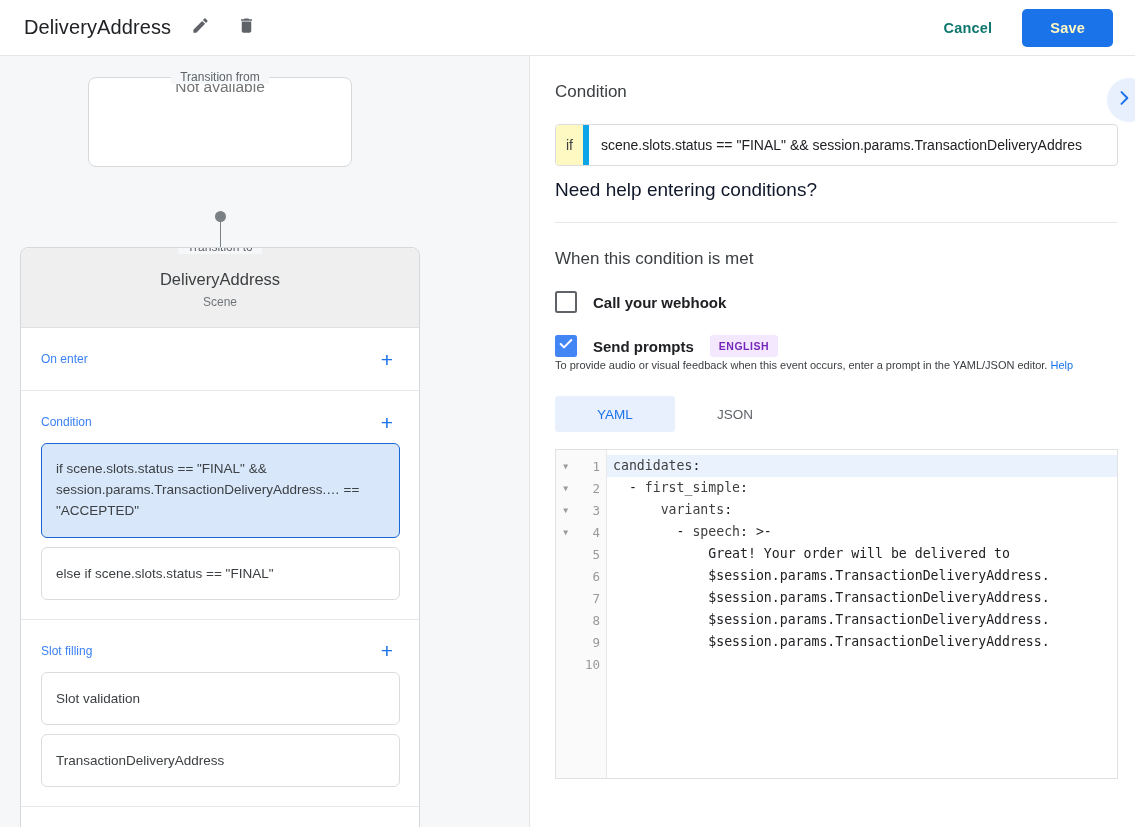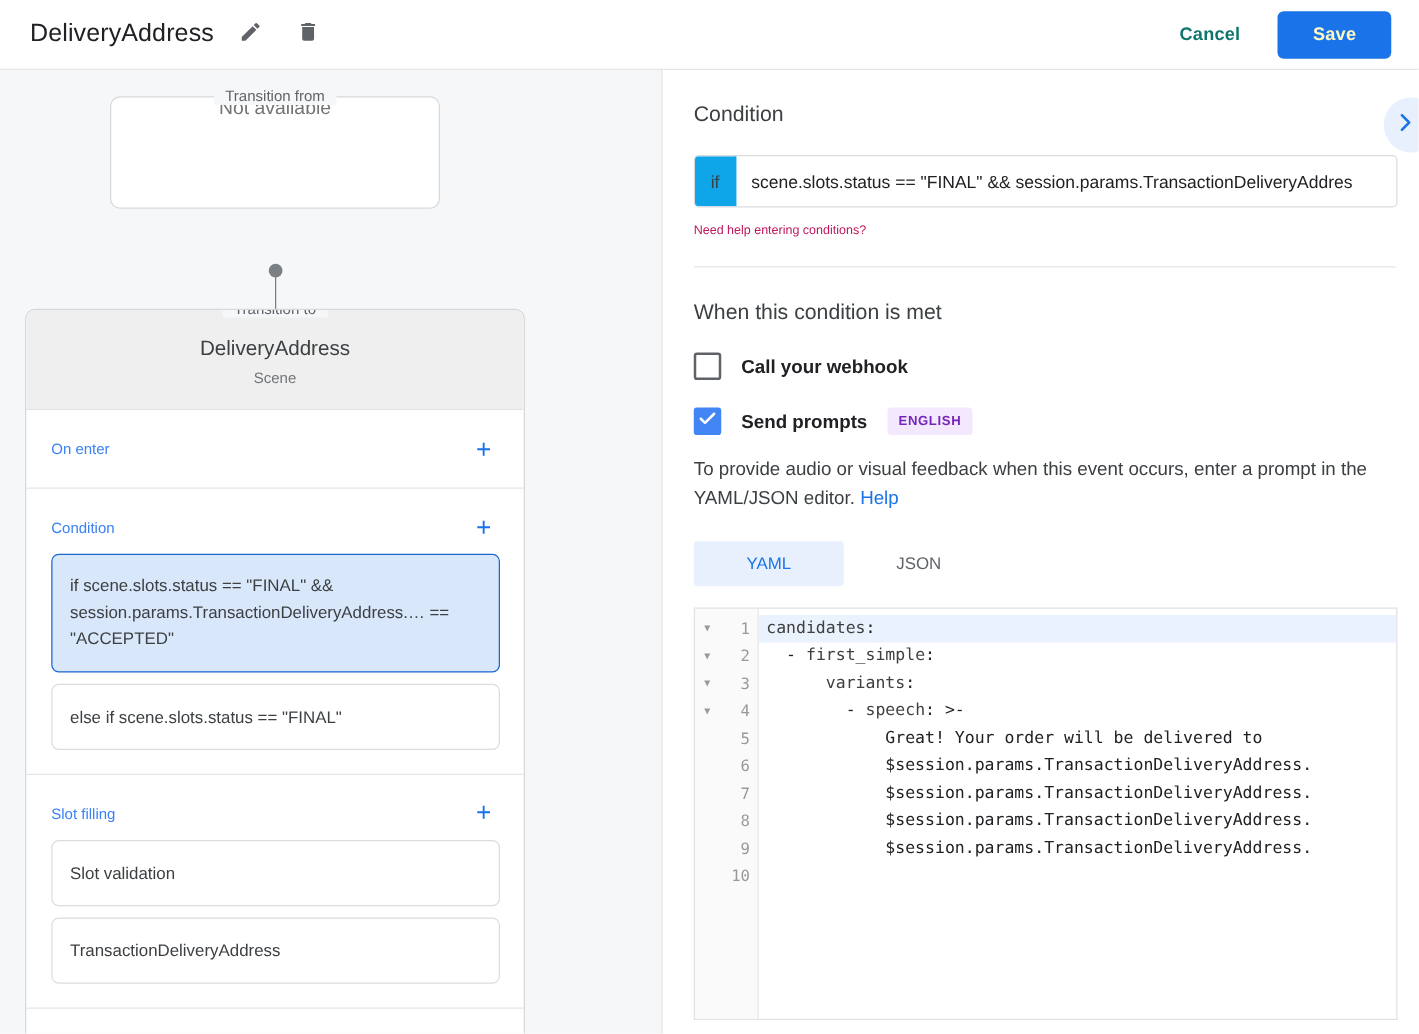--- a/index.html
+++ b/index.html
@@ -142,33 +142,33 @@
   }
   .chevron-btn svg { margin-left: -10px; }
 
   .cond-input-row {
     margin-top: 22px; display: flex;
     border: 1px solid #dadce0; border-radius: 4px;
     height: 42px; overflow: hidden; width: 563px;
     background: #fff;
   }
   .cond-if {
-    width: 33px; background: #0ea5e9;
-    border-right: 1px solid #0ea5e9;
+    width: 33px; background: #fef9c3;
+    border-right: 6px solid #0ea5e9;
     display: flex; align-items: center; justify-content: center;
     font-size: 14px; color: #3c4043;
   }
   .cond-value {
     flex: 1; display: flex; align-items: center;
     padding: 0 12px; font-size: 14px; color: #202124;
     white-space: nowrap; overflow: hidden;
   }
   .help-link {
     display: inline-block; margin-top: 13px;
-    color: #be185d; font-size: 10px; text-decoration: none; cursor: pointer;
+    color: #0f172a; font-size: 19px; text-decoration: none; cursor: pointer;
   }
 
   .hr { height: 1px; background: #e4e6e8; margin-top: 21px; }
 
   .met-block { padding: 26px 29px 0 24px; }
   .met-title { font-size: 17px; color: #3c4043; }
 
   .check-row { display: flex; align-items: center; margin-top: 22px; }
   .checkbox {
     width: 22px; height: 22px; border: 2px solid #5f6368;
@@ -178,21 +178,21 @@
   .checkbox.checked { background: #4285f4; border-color: #4285f4; }
   .check-label {
     margin-left: 16px; font-size: 15px; color: #202124; font-weight: 700;
   }
   .lang-badge {
     margin-left: 16px; background: #f3e8fd; color: #7627bb;
     font-size: 10.5px; font-weight: 700; letter-spacing: .5px;
     padding: 5px 9px; border-radius: 3px;
   }
   .met-desc {
-    margin-top: 16px; font-size: 15px; color: #3c4043; line-height: 1.55;
+    font-size: 11px; color: #3c4043; line-height: 1.55;
     max-width: 556px;
   }
   .met-desc a { color: #1a73e8; text-decoration: none; }
 
   
   .tabs { display: flex; margin-top: 22px; }
   .tab {
     width: 120px; height: 36px;
     display: flex; align-items: center; justify-content: center;
     font-size: 13.5px; color: #5f6368; cursor: pointer;

